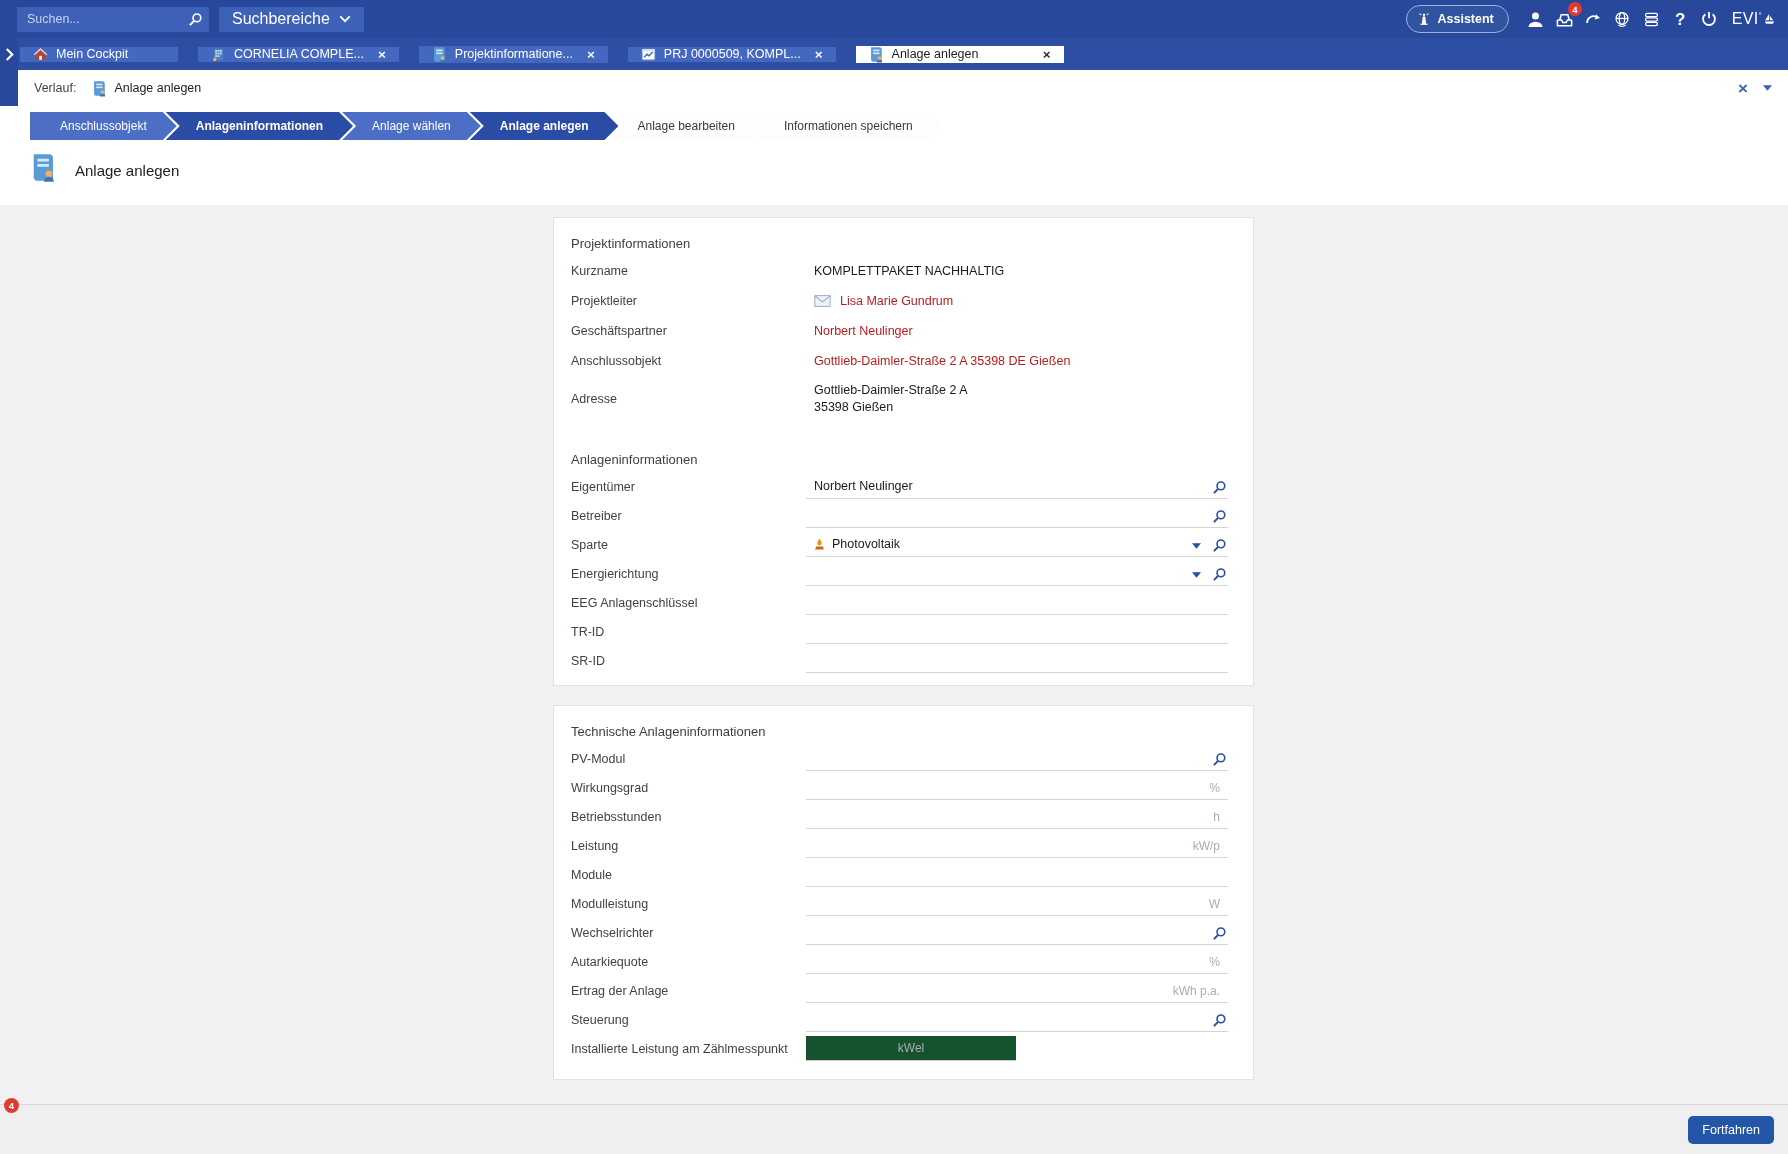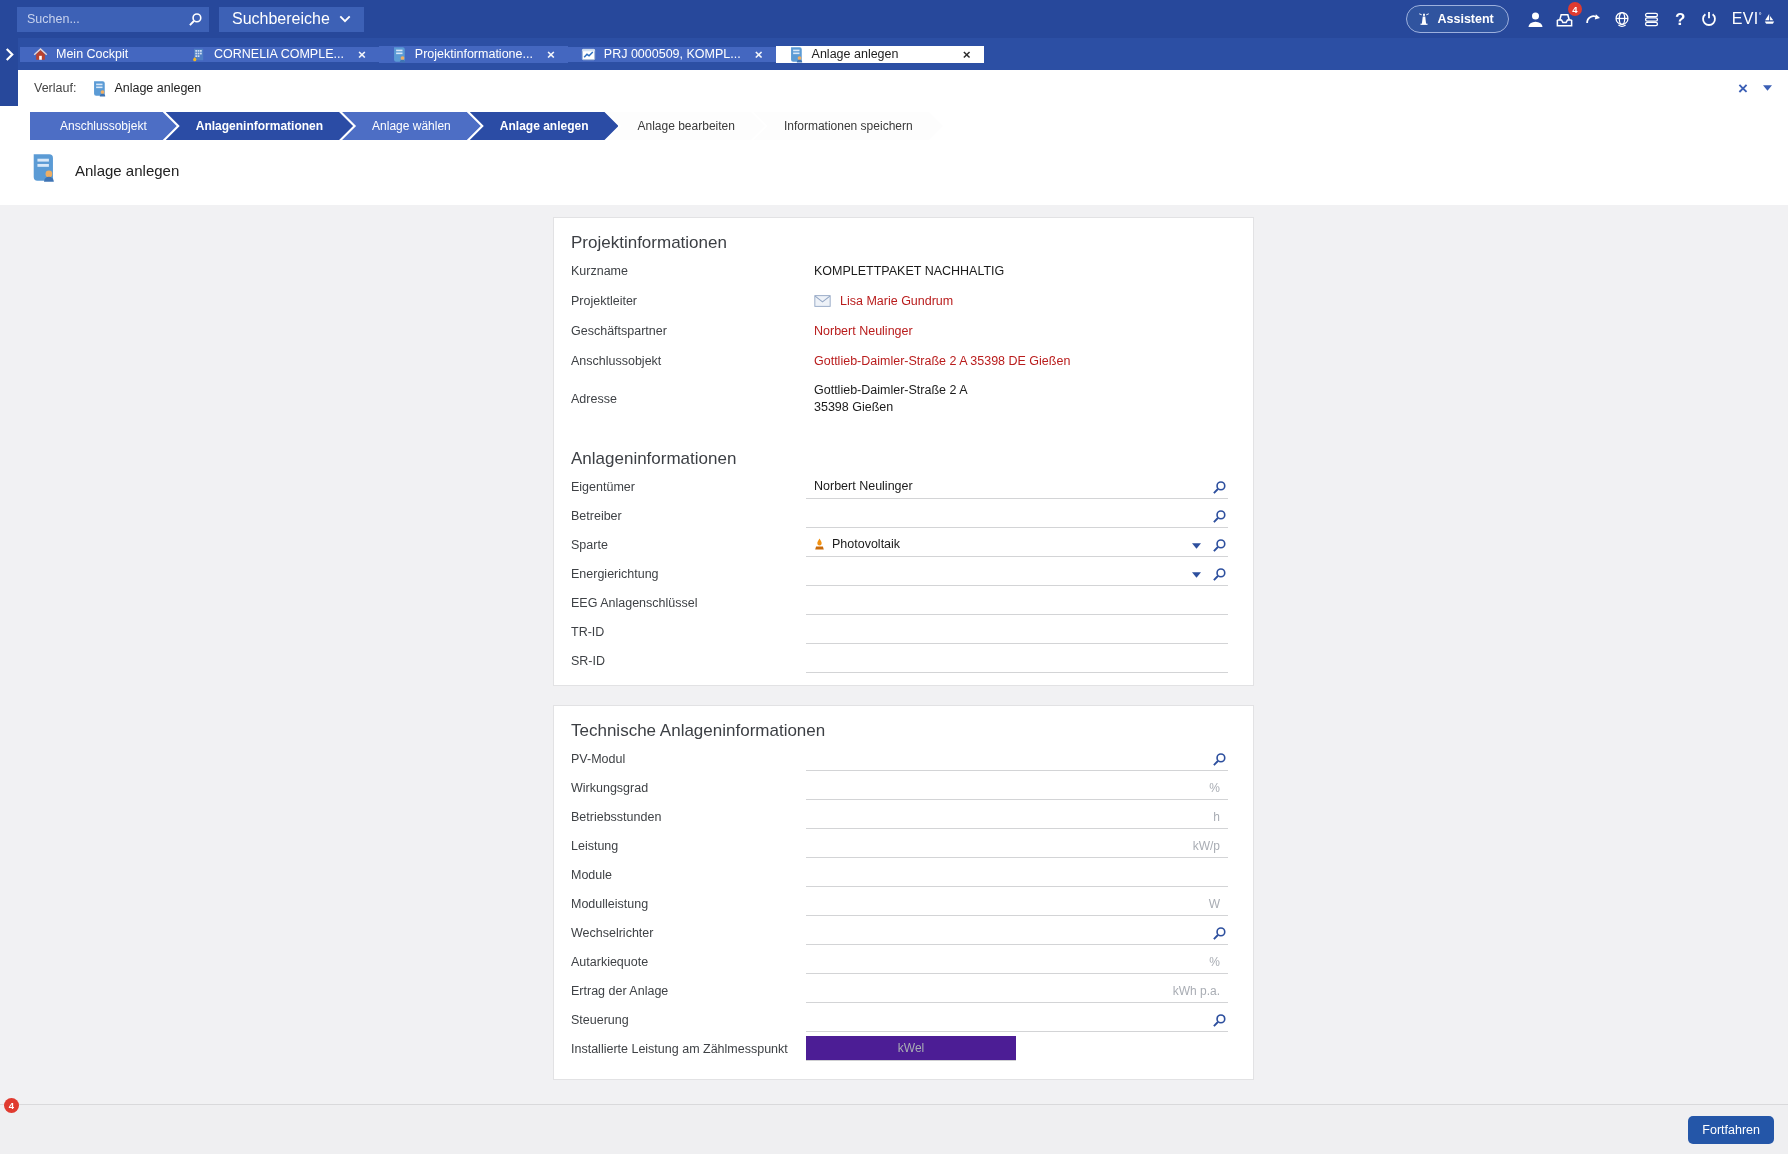--- a/index.html
+++ b/index.html
@@ -21,21 +21,21 @@
   .assist-pill{height:26px;border:1px solid #9db0dd;border-radius:14px;background:#30549f;display:flex;align-items:center;gap:7px;padding:0 14px 0 10px;font-size:12.5px;font-weight:700;margin-right:12px;cursor:pointer;white-space:nowrap}
   .tb-ic{width:29px;height:30px;display:flex;align-items:center;justify-content:center;position:relative;color:#fff;cursor:pointer}
   .badge{position:absolute;top:-2px;right:-3px;background:#e03b30;color:#fff;font-size:9.5px;font-weight:700;min-width:14px;height:14px;border-radius:8px;display:flex;align-items:center;justify-content:center;padding:0 2px;box-sizing:border-box}
   .brand{display:flex;align-items:flex-start;margin-left:8px;font-size:16px;font-weight:400;letter-spacing:.3px;cursor:default}
   .brand .deg{font-size:8px;margin-top:1px}
   .brand .boat{margin:3px 0 0 1px}
 
   
   #leftstrip{position:absolute;top:38px;left:0;width:18px;height:68px;background:#27489b;color:#fff;display:flex;justify-content:center;align-items:flex-start;padding-top:9px;box-sizing:border-box;cursor:pointer}
   #tabbar{position:absolute;top:38px;left:18px;right:0;height:32px;background:#2c4fa4;display:flex;align-items:center}
-  .tab{display:flex;align-items:center;gap:8px;padding:0 13px;background:#4467c0;color:#fff;font-size:12.5px;margin-left:0;min-width:158px;box-sizing:border-box;cursor:pointer;white-space:nowrap}
+  .tab{display:flex;align-items:center;gap:8px;padding:0 13px;background:#4467c0;color:#fff;font-size:12.5px;margin-left:20px;min-width:158px;box-sizing:border-box;cursor:pointer;white-space:nowrap}
   .tab:first-child{margin-left:2px}
   .tab.active{background:#ffffff;color:#1e1e1e;min-width:208px}
   .tab-label{flex:1}
   .tab-close{font-weight:700;font-size:13.5px;padding-left:6px;opacity:.95;cursor:pointer}
 
   
   #historybar{position:absolute;top:70px;left:18px;right:0;height:36px;background:#fff;display:flex;align-items:center;font-size:12.5px;color:#333}
   .hist-label{margin-left:16px;color:#444}
   .hist-entry{display:flex;align-items:center;gap:7px;margin-left:16px;cursor:pointer;color:#222}
   .hist-close{margin-left:auto;color:#3b5fb5;font-size:17px;font-weight:700;cursor:pointer;line-height:1}
@@ -53,40 +53,40 @@
   
   #titleband{position:absolute;top:146px;left:0;right:0;height:59px;background:#fff;display:flex;align-items:flex-start;padding:4px 0 0 30px;box-sizing:border-box}
   #titleband .ttl-icon{margin-top:2px}
   #page-title{font-size:15px;color:#222;margin:12px 0 0 18px}
 
   
   #content{position:absolute;top:205px;left:0;right:0;height:899px;background:#f1f1f3}
   .panel{position:absolute;left:553px;width:701px;background:#fff;border:1px solid #e2e2e4;box-sizing:border-box;padding:12px 17px 14px}
   .panel1{top:12px;height:469px}
   .panel2{top:500px;height:375px}
-  .group-header{font-size:17px;color:#3c3f44;height:26px;display:flex;align-items:center}
+  .group-header{font-size:13px;color:#3c3f44;height:26px;display:flex;align-items:center}
   .group-header.later{margin-top:24px}
   .row{display:grid;grid-template-columns:235px 1fr;align-items:center;min-height:30px;font-size:12.5px}
   .row-ml{min-height:46px;align-items:center}
   .row-input{min-height:29px}
   .flabel{color:#3f4246;padding-right:6px}
   .fvalue{display:flex;align-items:center;min-width:0}
   .fstatic{color:#1b1b1b;padding-left:8px}
   .flink{color:#b91c1c;text-decoration:none;padding-left:8px;cursor:pointer}
   .fenv{margin-left:8px}
   .fenv + .flink{padding-left:9px}
   .fmulti{padding-left:8px;line-height:17px;color:#1b1b1b}
   .fldwrap{position:relative;height:24px;border-bottom:1px solid #d3d4d6;display:flex;align-items:center;flex:1;margin-right:8px}
   .fld{border:0;outline:0;background:transparent;width:100%;font:inherit;color:#1b1b1b;padding:0 26px 0 8px;box-sizing:border-box}
   .fld-icon{margin:0 0 0 8px}
   .fld-icon + .fld{padding-left:7px}
   .funit{position:absolute;right:8px;bottom:4px;color:#a9adb4;font-size:12px;pointer-events:none}
   .fsearch{position:absolute;right:1px;bottom:3px;color:#2d4f9e;cursor:pointer}
   .fcaret{position:absolute;right:27px;bottom:7px;color:#2d4f9e;cursor:pointer}
-  .fldshort{position:relative;width:210px;height:24px;background:#4c1d95;border-bottom:1px solid #cfcfd2;display:flex;align-items:center;justify-content:center}
+  .fldshort{position:relative;width:210px;height:24px;background:#14532d;border-bottom:1px solid #cfcfd2;display:flex;align-items:center;justify-content:center}
   .fldshort .fld{position:absolute;inset:0;padding:0 8px;text-align:center}
   .fldshort .sunit{color:#a9adb4;font-size:12px;pointer-events:none;position:relative}
 
   
   #footer{position:absolute;left:0;right:0;bottom:0;height:50px;background:#efeff1;border-top:1px solid #d9d9db;box-sizing:border-box}
   #continue-btn{position:absolute;right:14px;top:11px;height:28px;padding:0 14px;background:#2456a8;color:#fff;border:none;font:inherit;font-size:12.5px;cursor:pointer;border-radius:5px}
   #corner-badge{position:absolute;left:4px;top:-7px;width:15px;height:15px;border-radius:50%;background:#e03b30;color:#fff;font-size:9.5px;font-weight:700;display:flex;align-items:center;justify-content:center}
 </style>
 </head>
 <body>

